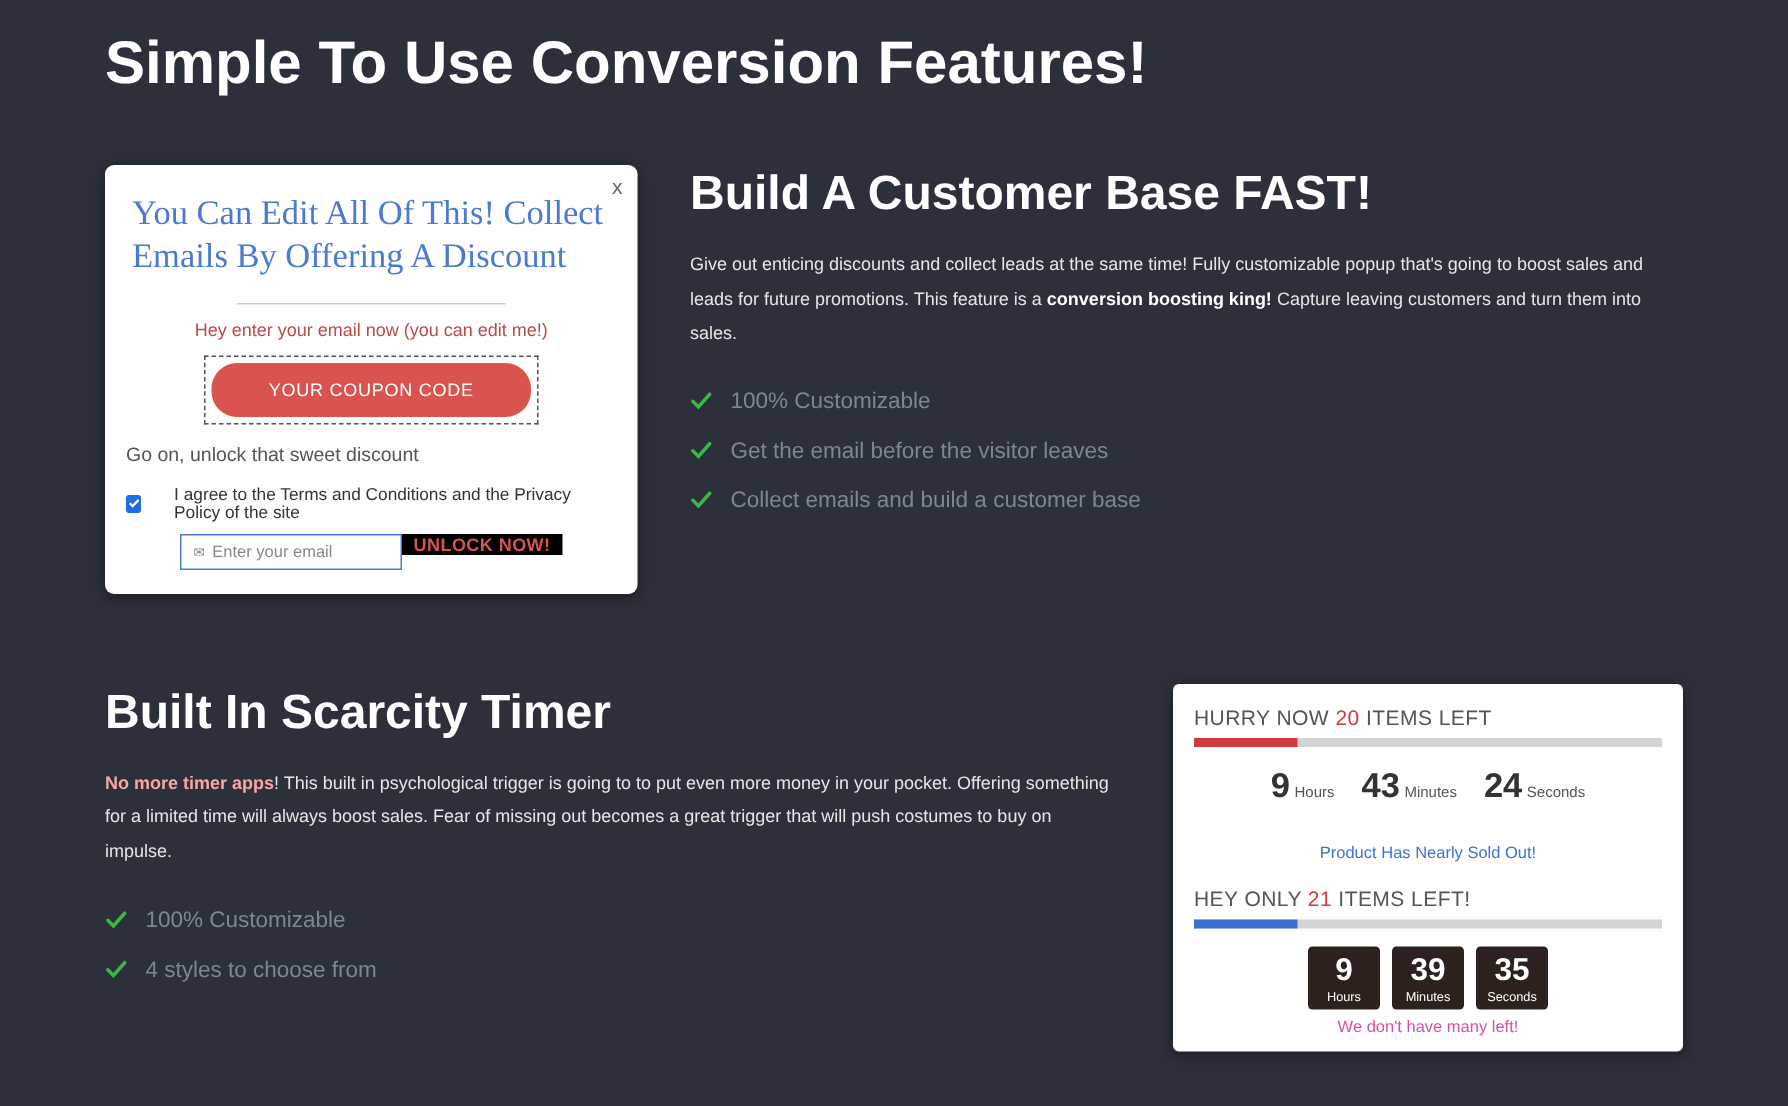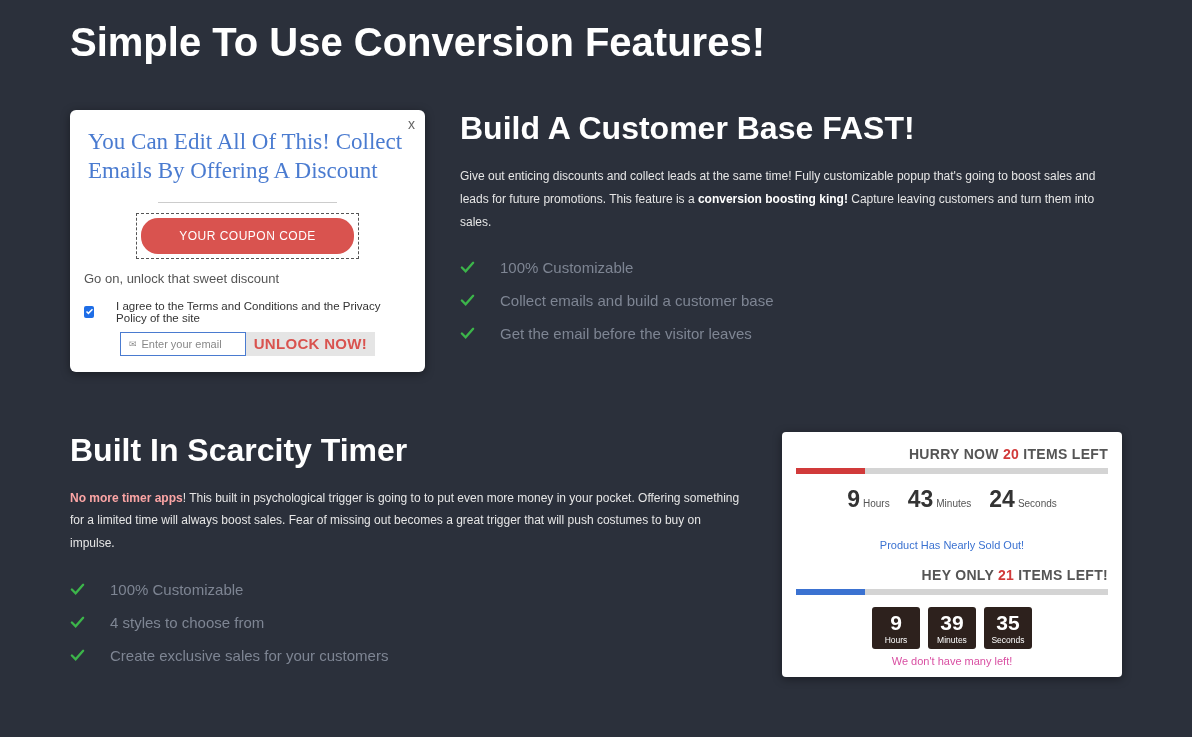--- a/index.html
+++ b/index.html
@@ -28,21 +28,21 @@
     line-height: 1.9;
     color: #e6e6e6;
     margin-bottom: 18px;
   }
   .section-body .bold { font-weight: 700; color: #fff; }
   .section-body .bold-pre { font-weight: 700; color: #fca5a5; }
   ul.checks { list-style: none; }
   ul.checks li {
     display: flex;
     align-items: center;
-    gap: 25px;
+    gap: 12px;
     color: #7e8593;
     font-size: 15px;
     padding: 8px 0;
   }
   .check-icon {
     flex: 0 0 auto;
     width: 15px; height: 15px;
     display: inline-flex; align-items: center; justify-content: center;
   }
   .check-icon svg { width: 15px; height: 15px; }
@@ -91,40 +91,40 @@
     flex: 1;
     border: 1.5px solid #4a7bd0;
     padding: 4px 8px;
     font-size: 11px;
     color: #888;
     height: 24px;
     display: flex; align-items: center;
   }
   .email-input .mail-icon { font-size: 9px; margin-right: 5px; color: #888; }
   .unlock-btn {
-    background: #e5e5e5;
+    background: #000000;
     color: #d9534f;
-    font-size: 15px;
+    font-size: 12px;
     font-weight: 700;
     padding: 0 8px;
-    height: 24px;
+    height: 14px;
     display: flex; align-items: center;
     letter-spacing: 0.3px;
   }
 
   
   .timer-card {
     width: 340px;
     background: #fff;
     border-radius: 4px;
     padding: 14px 14px 10px;
     box-shadow: 0 2px 10px rgba(0,0,0,0.4);
     color: #333;
   }
-  .timer-head { text-align: right; font-size: 14px; font-weight: 700; color: #555; letter-spacing: 0.3px; margin-bottom: 6px; }
+  .timer-head { text-align: left; font-size: 14px; font-weight: 400; color: #555; letter-spacing: 0.3px; margin-bottom: 6px; }
   .timer-head .red { color: #d13a3a; }
   .prog-bar { width: 100%; height: 6px; background: #d4d4d4; position: relative; margin-bottom: 12px; }
   .prog-fill { position: absolute; left: 0; top: 0; height: 100%; }
   .prog-red { background: #d13a3a; width: 22%; }
   .prog-blue { background: #3b72d1; width: 22%; }
   .time-line { display: flex; justify-content: center; gap: 18px; margin-bottom: 6px; }
   .time-seg { display: flex; align-items: baseline; gap: 3px; }
   .time-big { font-size: 23px; font-weight: 700; color: #333; }
   .time-sm { font-size: 10px; color: #555; }
   .timer-sub { text-align: center; font-size: 11px; color: #3b72d1; margin-bottom: 16px; margin-top: 26px; }
@@ -138,20 +138,21 @@
 <body>
 
 <h1 class="page-title">Simple To Use Conversion Features!</h1>
 
 <div class="row">
 
   <div class="popup-card">
     <span class="popup-close">x</span>
     <div class="popup-title">You Can Edit All Of This! Collect Emails By Offering A Discount</div>
     <div class="popup-divider"></div>
+    <div class="popup-small">Hey enter your email now (you can edit me!)</div>
     <div class="coupon-wrap">
       <div class="coupon-btn">YOUR COUPON CODE</div>
     </div>
     <div class="popup-sub">Go on, unlock that sweet discount</div>
     <div class="agree-row">
       <span class="agree-box">
         <svg viewBox="0 0 12 12">
             <path d="M2 6l2.5 2.5L10 3" stroke="#fff" stroke-width="2" fill="none"></path>
           </svg>
       </span>
@@ -179,29 +180,29 @@
             </svg>
           </span>
         <span>100% Customizable</span>
       </li>
       <li>
         <span class="check-icon">
             <svg viewBox="0 0 16 16">
               <path d="M2 8l4 4 8-9" stroke="#3cb54a" stroke-width="2.5" fill="none" stroke-linecap="round"></path>
             </svg>
           </span>
+        <span>Get the email before the visitor leaves</span>
+      </li>
+      <li>
+        <span class="check-icon">
+            <svg viewBox="0 0 16 16">
+              <path d="M2 8l4 4 8-9" stroke="#3cb54a" stroke-width="2.5" fill="none" stroke-linecap="round"></path>
+            </svg>
+          </span>
         <span>Collect emails and build a customer base</span>
-      </li>
-      <li>
-        <span class="check-icon">
-            <svg viewBox="0 0 16 16">
-              <path d="M2 8l4 4 8-9" stroke="#3cb54a" stroke-width="2.5" fill="none" stroke-linecap="round"></path>
-            </svg>
-          </span>
-        <span>Get the email before the visitor leaves</span>
       </li>
     </ul>
   </div>
 </div>
 
 <div class="row">
   <div class="col-text">
     <h2 class="section-heading">Built In Scarcity Timer</h2>
     <p class="section-body">
       <span class="bold-pre">No more timer apps</span><span>! This built in psychological trigger is going to to put even more money in your pocket. Offering something for a limited time will always boost sales. Fear of missing out becomes a great trigger that will push costumes to buy on impulse.</span>
@@ -216,28 +217,20 @@
         <span>100% Customizable</span>
       </li>
       <li>
         <span class="check-icon">
             <svg viewBox="0 0 16 16">
               <path d="M2 8l4 4 8-9" stroke="#3cb54a" stroke-width="2.5" fill="none" stroke-linecap="round"></path>
             </svg>
           </span>
         <span>4 styles to choose from</span>
       </li>
-      <li>
-        <span class="check-icon">
-            <svg viewBox="0 0 16 16">
-              <path d="M2 8l4 4 8-9" stroke="#3cb54a" stroke-width="2.5" fill="none" stroke-linecap="round"></path>
-            </svg>
-          </span>
-        <span>Create exclusive sales for your customers</span>
-      </li>
     </ul>
   </div>
 
   <div class="timer-card">
     <div class="timer-head">
       <span>HURRY NOW </span><span class="red">20</span><span> ITEMS LEFT</span>
     </div>
     <div class="prog-bar">
         <div class="prog-fill prog-red"></div>
       </div>

